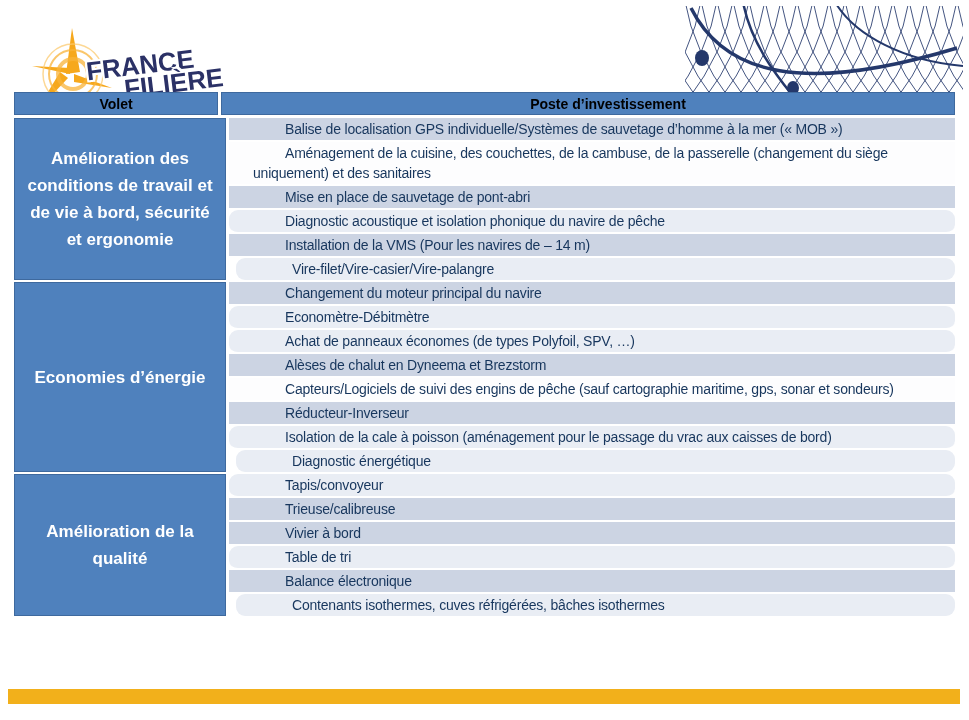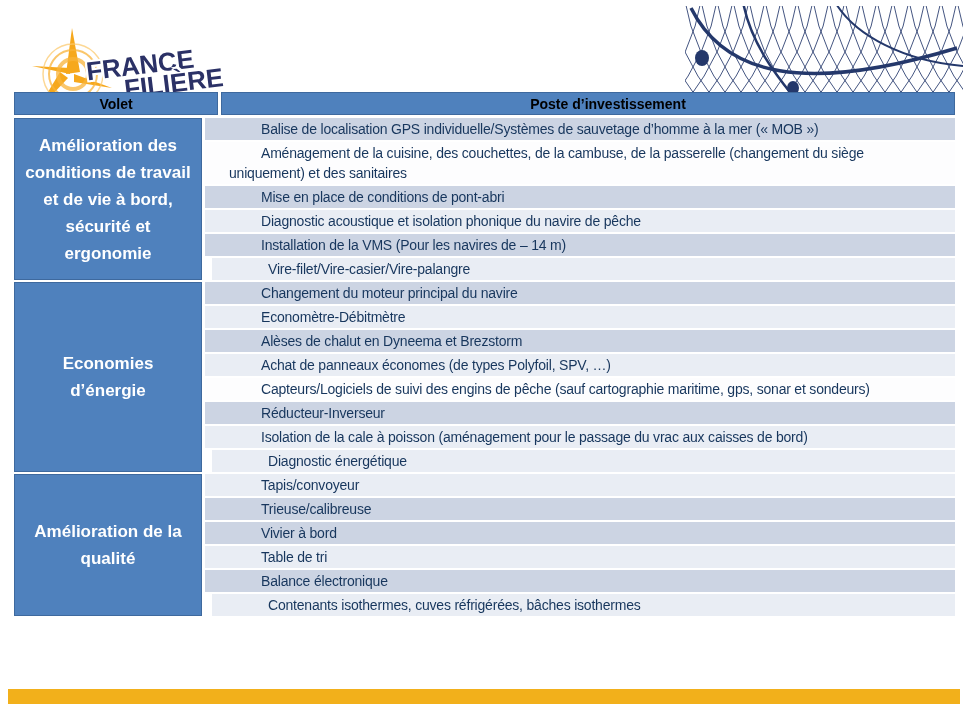--- a/index.html
+++ b/index.html
@@ -28,30 +28,30 @@
 
   
   .tbl{position:absolute;left:14px;top:92px;width:941px;}
   .hdr{display:flex;height:23px;margin-bottom:3px;}
   .hcell{background:var(--blue);color:#000000;font-weight:bold;font-size:14px;
     display:flex;align-items:center;justify-content:center;border:1px solid var(--blue-border);}
   .h-volet{width:204px;margin-right:3px;}
   .h-poste{flex:1;padding-left:40px;}
 
   .group{display:flex;margin-bottom:2px;}
-  .volet-cell{width:188px;margin-right:3px;background:var(--blue);color:#fff;
+  .volet-cell{width:212px;margin-right:3px;background:var(--blue);color:#fff;
     font-weight:bold;font-size:17px;line-height:27px;text-align:center;
     display:flex;align-items:center;justify-content:center;padding:10px 8px;
     border:1px solid var(--blue-border);}
   .rows{flex:1;display:flex;flex-direction:column;}
   .row{font-size:14px;line-height:20px;min-height:22px;color:var(--navy-text);
     padding:1px 24px;border-bottom:2px solid #fff;text-indent:32px;letter-spacing:-0.2px;}
   .rows .row:last-child{border-bottom:0;margin-left:7px;}
   .tone-dark{background:var(--row-dark);}
-  .tone-light{background:var(--row-light);}
+  .tone-light{background:var(--row-light);border-radius:9px;}
   .tone-white{background:var(--row-white);}
 
   .goldbar{position:absolute;left:8px;top:689px;width:952px;height:15px;background:var(--gold);}
 </style>
 </head>
 <body>
 
 <div class="slide">
 
   <div class="logo">
@@ -139,33 +139,33 @@
     <div class="hdr">
       <div class="hcell h-volet">Volet</div>
       <div class="hcell h-poste">Poste d’investissement</div>
     </div>
     <div>
         <div class="group">
           <div class="volet-cell">Amélioration des conditions de travail et de vie à bord, sécurité et ergonomie</div>
           <div class="rows">
             <div class="row tone-dark">Balise de localisation GPS individuelle/Systèmes de sauvetage d’homme à la mer (« MOB »)</div>
             <div class="row tone-white">Aménagement de la cuisine, des couchettes, de la cambuse, de la passerelle (changement du siège uniquement) et des sanitaires</div>
-            <div class="row tone-dark">Mise en place de conditions de pont-abri</div>
+            <div class="row tone-dark">Mise en place de sauvetage de pont-abri</div>
             <div class="row tone-light">Diagnostic acoustique et isolation phonique du navire de pêche</div>
             <div class="row tone-dark">Installation de la VMS (Pour les navires de – 14 m)</div>
             <div class="row tone-light">Vire-filet/Vire-casier/Vire-palangre</div>
           </div>
         </div>
         <div class="group">
           <div class="volet-cell">Economies d’énergie</div>
           <div class="rows">
             <div class="row tone-dark">Changement du moteur principal  du navire</div>
             <div class="row tone-light">Economètre-Débitmètre</div>
+            <div class="row tone-light">Achat de panneaux économes (de types Polyfoil, SPV, …)</div>
             <div class="row tone-dark">Alèses de chalut en Dyneema et Brezstorm</div>
-            <div class="row tone-light">Achat de panneaux économes (de types Polyfoil, SPV, …)</div>
             <div class="row tone-white">Capteurs/Logiciels de suivi des engins de pêche (sauf cartographie maritime, gps, sonar et sondeurs)</div>
             <div class="row tone-dark">Réducteur-Inverseur</div>
             <div class="row tone-light">Isolation de la cale à poisson (aménagement pour le passage du vrac aux caisses de bord)</div>
             <div class="row tone-light">Diagnostic énergétique</div>
           </div>
         </div>
         <div class="group">
           <div class="volet-cell">Amélioration de la qualité</div>
           <div class="rows">
             <div class="row tone-light">Tapis/convoyeur</div>

